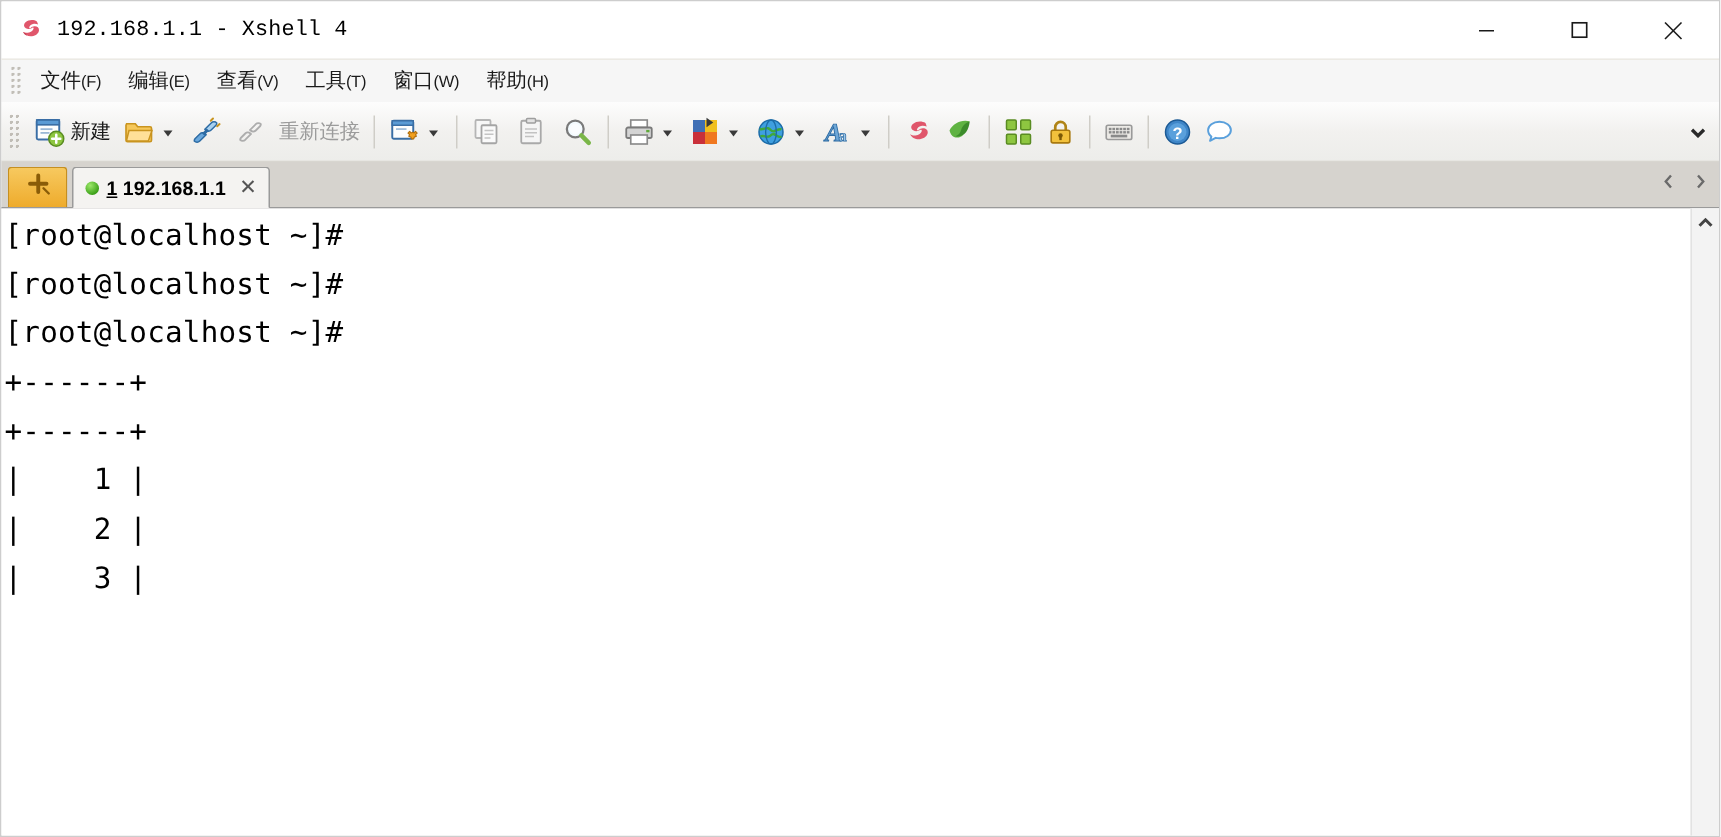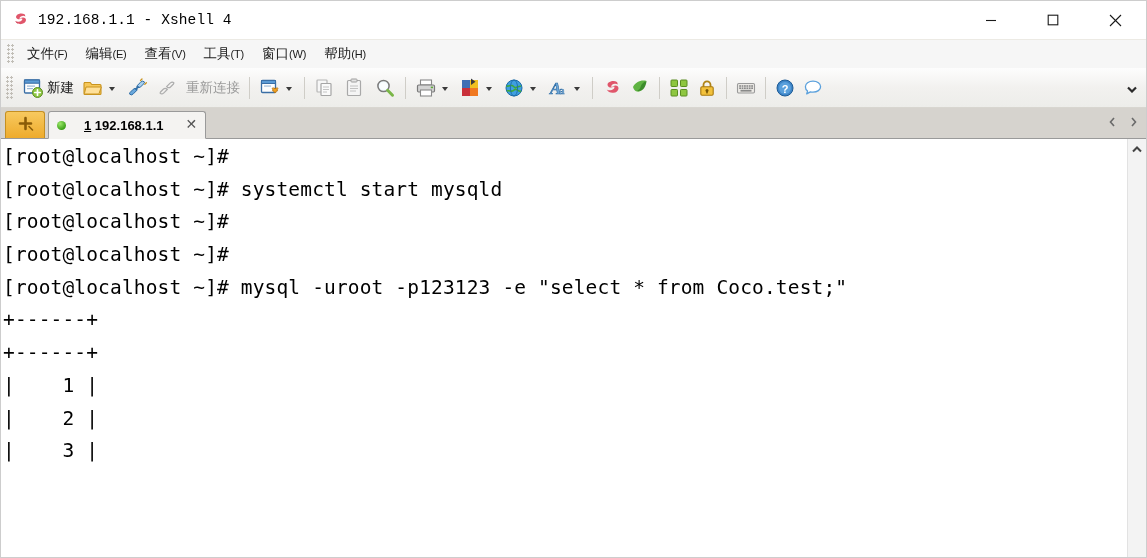--- a/index.html
+++ b/index.html
@@ -188,21 +188,21 @@
   .tab {
     height: 26px;
     margin-left: 3px;
     background: #f4f3f1;
     border: 1px solid #9a9a9a;
     border-bottom: 1px solid #f4f3f1;
     border-radius: 3px 3px 0 0;
     display: flex;
     align-items: center;
     padding: 0 6px 0 8px;
-    gap: 18px;
+    gap: 5px;
     position: relative;
     top: 1px;
   }
   .tab-dot {
     width: 9px; height: 9px;
     border-radius: 50%;
     background: radial-gradient(circle at 35% 30%, #9ce86a, #3da21a 70%, #2a7a12);
     flex: none;
   }
   .tab-label {
@@ -589,24 +589,22 @@
             <path d="M2 1l3.5 4L2 9" fill="none" stroke="#6a6a6a" stroke-width="1.6"></path>
           </svg>
         </span>
       </div>
     </div>
   </div>
 
   <div class="terminal-wrap">
     <div class="terminal">
       <div class="tline">[root@localhost ~]#</div>
-      <div class="tline">[root@localhost ~]# systemctl start mysqld</div>
       <div class="tline">[root@localhost ~]#</div>
       <div class="tline">[root@localhost ~]#</div>
-      <div class="tline">[root@localhost ~]# mysql -uroot -p123123 -e "select * from Coco.test;"</div>
       <div class="tline">+------+</div>
       <div class="tline">+------+</div>
       <div class="tline">|    1 |</div>
       <div class="tline">|    2 |</div>
       <div class="tline">|    3 |</div>
 
     </div>
 
     <div class="scrollbar">
       <div class="sb-arrow">

